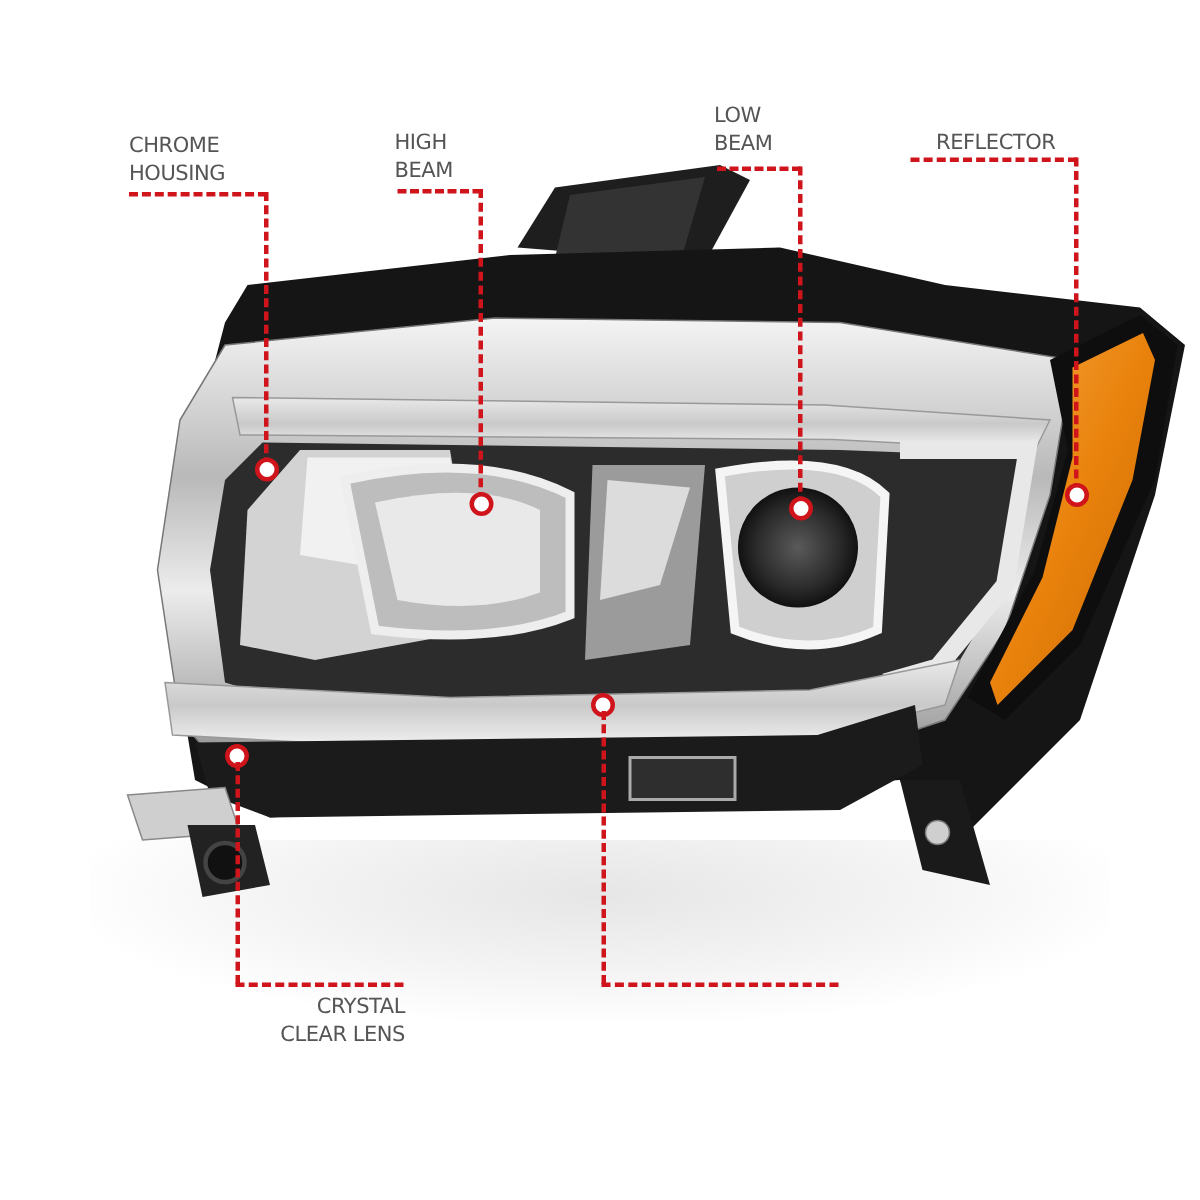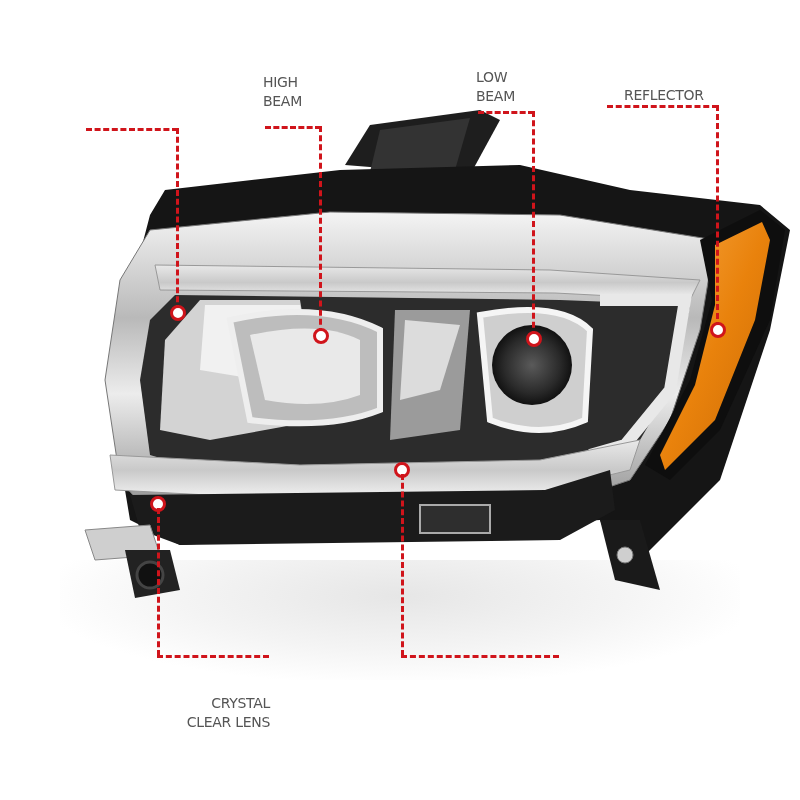--- a/index.html
+++ b/index.html
@@ -4,21 +4,21 @@
 <style>
   html, body { margin:0; padding:0; }
   body { width:800px; height:800px; background:#ffffff; position:relative; overflow:hidden;
          font-family:"DejaVu Sans","Liberation Sans",sans-serif; }
   .stage { position:absolute; left:0; top:0; width:800px; height:800px; }
   .floor { position:absolute; left:60px; top:560px; width:680px; height:120px;
            background:radial-gradient(ellipse at 50% 30%, #e6e6e6 0%, #f4f4f4 45%, #ffffff 75%); }
   svg.lamp { position:absolute; left:0; top:0; }
   .label { position:absolute; color:#555; font-size:14px; line-height:19px; letter-spacing:-0.3px;
            text-transform:uppercase; white-space:pre-line; }
-  .label.right { text-align:right;margin-top:32px; }
+  .label.right { text-align:right; }
   .dash-h { position:absolute; height:0; border-top:3px dashed #d0141b; }
   .dash-v { position:absolute; width:0; border-left:3px dashed #d0141b; }
   .dot { position:absolute; width:10px; height:10px; border-radius:50%; background:#fff;
          border:3px solid #d0141b; box-sizing:content-box; transform:translate(-8px,-8px); }
 </style>
 </head>
 <body>
 
 <div class="stage">
   <div class="floor"></div>
@@ -79,25 +79,27 @@
 
     <path d="M125,550 L170,550 L180,590 L135,598 Z" fill="#222"></path>
     <circle cx="150" cy="575" r="13" fill="#111" stroke="#444" stroke-width="3"></circle>
     <path d="M600,520 L640,520 L660,590 L615,580 Z" fill="#1a1a1a"></path>
     <circle cx="625" cy="555" r="8" fill="#cfcfcf" stroke="#777"></circle>
 
     <path d="M700,240 L760,210 L785,230 L770,320 L720,430 L670,480 L645,465 L690,380 L712,300 Z" fill="#0e0e0e"></path>
     <path d="M715,245 L762,222 L770,240 L755,320 L715,420 L665,470 L660,455 L695,385 L715,305 Z" fill="url(#amberg)"></path>
   </svg>
 
+  <div class="label" style="left:86px; top:88px;">CHROME
+HOUSING</div>
   <div class="dash-h" style="left:86px; top:128px; width:92px;"></div>
   <div class="dash-v" style="left:176px; top:128px; height:183px;"></div>
   <div class="dot" style="left:178px; top:313px;"></div>
 
-  <div class="label" style="left:263px; top:73px;">HIGH
+  <div class="label" style="left:263px; top:86px;">HIGH
 BEAM</div>
   <div class="dash-h" style="left:265px; top:126px; width:56px;"></div>
   <div class="dash-v" style="left:319px; top:126px; height:208px;"></div>
   <div class="dot" style="left:321px; top:336px;"></div>
 
   <div class="label" style="left:476px; top:68px;">LOW
 BEAM</div>
   <div class="dash-h" style="left:478px; top:111px; width:56px;"></div>
   <div class="dash-v" style="left:532px; top:111px; height:226px;"></div>
   <div class="dot" style="left:534px; top:339px;"></div>

